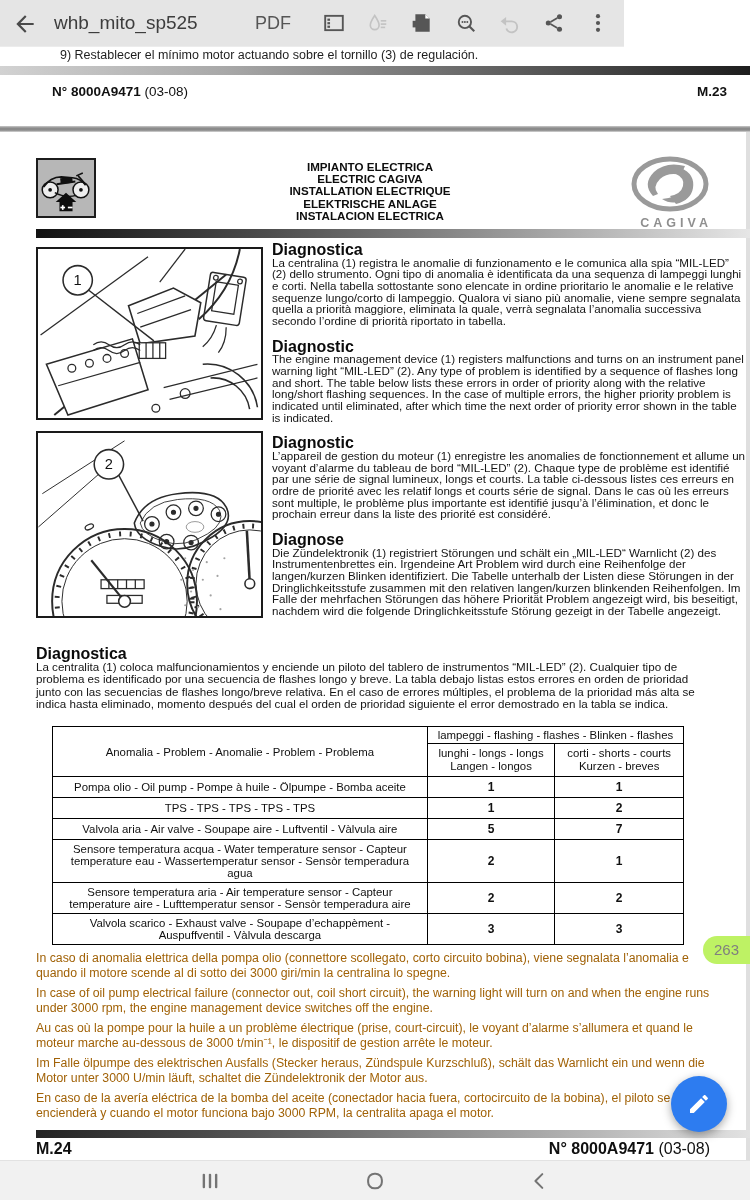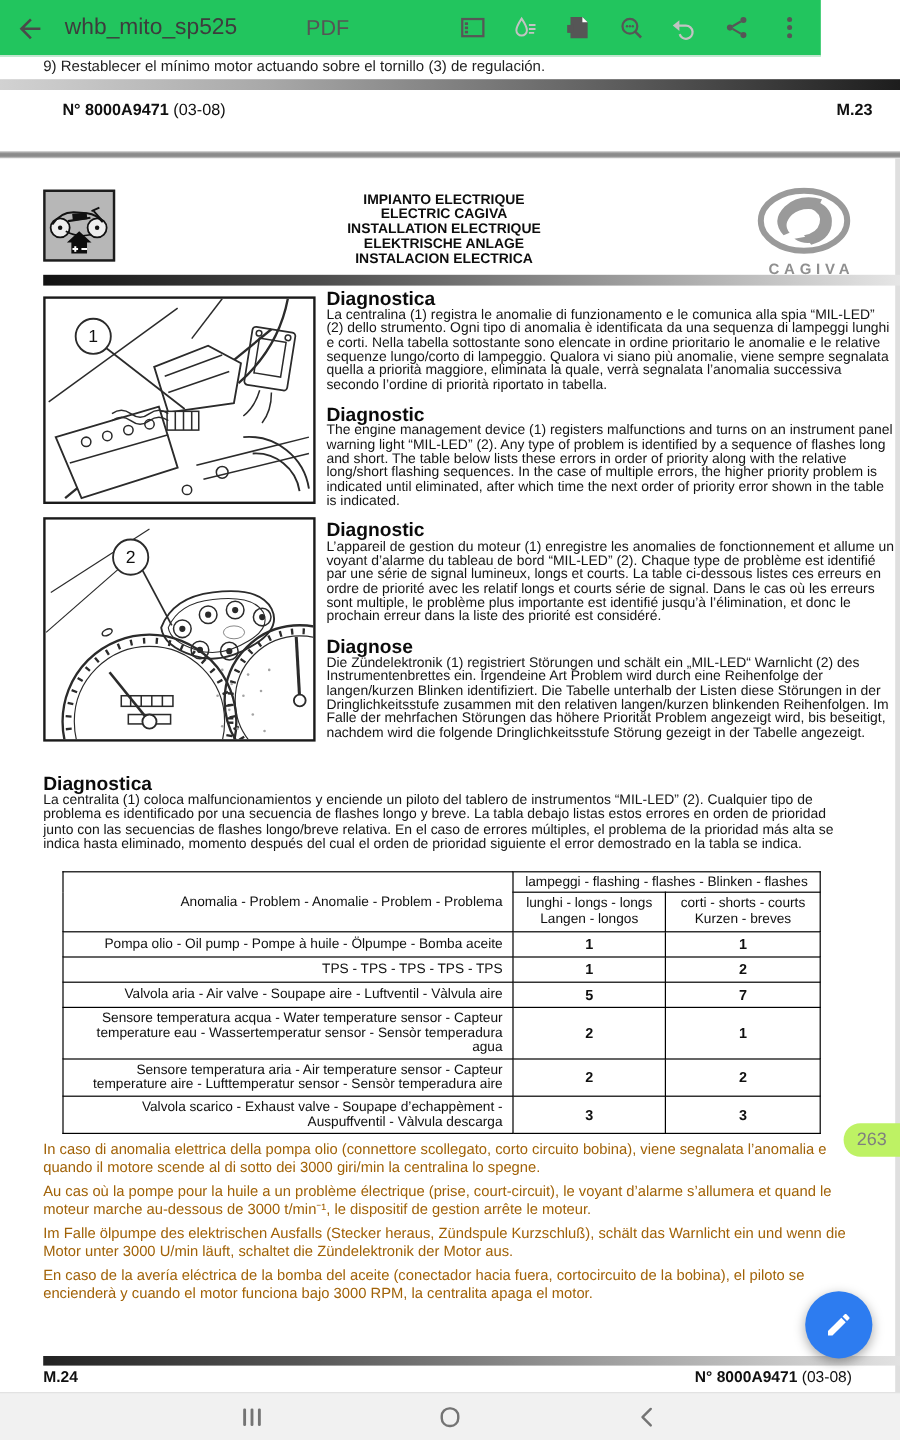--- a/index.html
+++ b/index.html
@@ -1,31 +1,31 @@
 <!DOCTYPE html>
 <html><head>
 <meta charset="utf-8">
 <style>
   html,body{margin:0;padding:0;background:#e9e9e9;}
   .screen{position:relative;width:750px;height:1200px;background:#fff;overflow:hidden;
           font-family:"Liberation Sans",sans-serif;color:#111;}
 
   
-  .appbar{position:absolute;left:0;top:0;width:684px;height:46px;background:#22c55e;
+  .appbar{position:absolute;left:0;top:0;width:624px;height:46px;background:#e5e5e5;
           border-bottom:1px solid #ececec;z-index:30;}
   .back-btn{position:absolute;left:12px;top:11px;width:28px;height:28px;cursor:pointer;}
   .title{position:absolute;left:54px;top:0;height:46px;line-height:46px;
          font-size:19px;color:#3d3d3d;white-space:nowrap;}
   .doctype{position:absolute;left:255px;top:0;height:46px;line-height:46px;
            font-size:18px;color:#555;}
   .icon-row{position:absolute;right:14px;top:0;height:46px;display:flex;align-items:center;gap:20px;}
   .tb-icon{width:24px;height:24px;display:flex;align-items:center;justify-content:center;cursor:pointer;}
 
   
-  .remnant{position:absolute;left:36px;top:48px;font-size:12.5px;color:#1e1e1e;}
+  .remnant{position:absolute;left:60px;top:48px;font-size:12.5px;color:#1e1e1e;}
   .bar1{position:absolute;left:0;top:66px;width:750px;height:9px;
         background:linear-gradient(90deg,#d2d2d2 0%,#a8a8a8 30%,#6a6a6a 62%,#1d1d1d 100%);}
   .pfoot1{position:absolute;top:84px;font-size:13.5px;color:#101010;}
   .bold{font-weight:bold;}
 
   
   .separator{position:absolute;left:0;top:126px;width:750px;height:6px;
              background:linear-gradient(#c9c9c9,#8b8b8b 35%,#8b8b8b 70%,#d8d8d8);}
   .edge-strip{position:absolute;right:0;top:132px;width:4px;height:1028px;background:#dfdfdf;}
 
@@ -51,39 +51,39 @@
   .sec-h{font-weight:bold;font-size:16px;line-height:12.5px;color:#0b0b0b;}
   .sec-b{font-size:11.6px;line-height:11.7px;color:#141414;text-align:left;}
 
   .es-block{position:absolute;left:36px;top:648px;width:678px;}
   .es-block .sec-b{line-height:12.6px;}
 
   
   .dtable{position:absolute;left:52px;top:726px;width:632px;border-collapse:collapse;
           table-layout:fixed;font-size:11.4px;color:#101010;}
   .dtable td,.dtable th{border:1.5px solid #000;padding:3px 8px;font-weight:normal;
-          vertical-align:middle;text-align:right;box-sizing:border-box;}
+          vertical-align:middle;text-align:center;box-sizing:border-box;}
   .dtable .num{text-align:center;font-weight:bold;font-size:12px;padding:3px 2px;}
   .dtable .subhdr{text-align:center;line-height:13px;padding:3px 2px;}
   .dtable .grphdr{text-align:center;padding:2px 2px;}
   .c1{width:59.4%;} .c2{width:20.2%;} .c3{width:20.4%;}
 
   
   .page-badge{position:absolute;right:0;top:936px;width:47px;height:28px;background:#bef264;
               border-radius:14px 0 0 14px;color:#7f7f7f;font-size:15px;line-height:28px;
               text-align:center;cursor:pointer;}
 
   
   .notes{position:absolute;left:36px;top:951px;width:678px;font-size:12.3px;line-height:15px;color:#a16207;}
   .notes p{margin:0 0 5px 0;}
 
   
   .bar3{position:absolute;left:36px;top:1130px;width:714px;height:8px;
         background:linear-gradient(90deg,#232323 0%,#555 30%,#a3a3a3 68%,#e2e2e2 100%);}
-  .pfoot2{position:absolute;top:1140px;font-size:13px;color:#101010;}
+  .pfoot2{position:absolute;top:1140px;font-size:16px;color:#101010;}
 
   
   .fab{position:absolute;left:671px;top:1076px;width:56px;height:56px;border-radius:50%;
        background:#2d7cf0;box-shadow:0 3px 10px rgba(0,0,0,.35);display:flex;align-items:center;
        justify-content:center;cursor:pointer;z-index:40;}
 
   
   .navbar{position:absolute;left:0;top:1160px;width:750px;height:40px;background:#f1f1f1;
           border-top:1px solid #e2e2e2;z-index:30;}
   .nav-btn{position:absolute;top:0;width:44px;height:40px;display:flex;align-items:center;
@@ -181,21 +181,21 @@
       <path d="M43 17 l8 9 M41 17 l7 -3" stroke="#111" stroke-width="1.7" fill="none"></path>
       <path d="M18 35 q11 6 23 3" stroke="#111" stroke-width="1.4" fill="none"></path>
       <polygon points="30,35 41,45 37,45 37,55 23,55 23,45 19,45" fill="#0d0d0d"></polygon>
       <rect x="24" y="50" width="5" height="1.8" fill="#fff"></rect>
       <rect x="25.6" y="48.4" width="1.8" height="5" fill="#fff"></rect>
       <rect x="32" y="50" width="5" height="1.8" fill="#fff"></rect>
     </svg>
   </div>
 
   <div class="hdr-titles">
-    <div>IMPIANTO ELECTRIQUE</div>
+    <div>IMPIANTO ELECTRICA</div>
     <div>ELECTRIC CAGIVA</div>
     <div>INSTALLATION ELECTRIQUE</div>
     <div>ELEKTRISCHE ANLAGE</div>
     <div>INSTALACION ELECTRICA</div>
   </div>
 
   <div class="cagiva">
     <svg viewBox="0 0 84 58" width="84" height="58">
       <ellipse cx="42" cy="28" rx="36" ry="25" fill="none" stroke="#9a9a9a" stroke-width="5"></ellipse>
       <path d="M25 40 q-11 -12 1 -24 q12 -11 31 -6 l-4 9 q-13 -3 -21 4 q-8 8 -2 15 z" fill="#9a9a9a"></path>
@@ -378,20 +378,21 @@
       <td class="num">3</td>
       <td class="num">3</td>
     </tr>
   </tbody>
     </table>
 
   <div class="page-badge">263</div>
 
   <div class="notes">
     <p>In caso di anomalia elettrica della pompa olio (connettore scollegato, corto circuito bobina), viene segnalata l’anomalia e quando il motore scende al di sotto dei 3000 giri/min la centralina lo spegne.</p>
+    <p>In case of oil pump electrical failure (connector out, coil short circuit), the warning light will turn on and when the engine runs under 3000 rpm, the engine management device switches off the engine.</p>
     <p>Au cas où la pompe pour la huile a un problème électrique (prise, court-circuit), le voyant d’alarme s’allumera et quand le moteur marche au-dessous de 3000 t/min⁻¹, le dispositif de gestion arrête le moteur.</p>
     <p>Im Falle ölpumpe des elektrischen Ausfalls (Stecker heraus, Zündspule Kurzschluß), schält das Warnlicht ein und wenn die Motor unter 3000 U/min läuft, schaltet die Zündelektronik der Motor aus.</p>
     <p>En caso de la avería eléctrica de la bomba del aceite (conectador hacia fuera, cortocircuito de la bobina), el piloto se encienderà y cuando el motor funciona bajo 3000 RPM, la centralita apaga el motor.</p>
   </div>
 
   <div class="bar3"></div>
   <div class="pfoot2 bold" style="left:36px;">M.24</div>
   <div class="pfoot2" style="right:40px;"><span class="bold">N° 8000A9471</span><span> (03-08)</span></div>
 
   <div class="fab">

